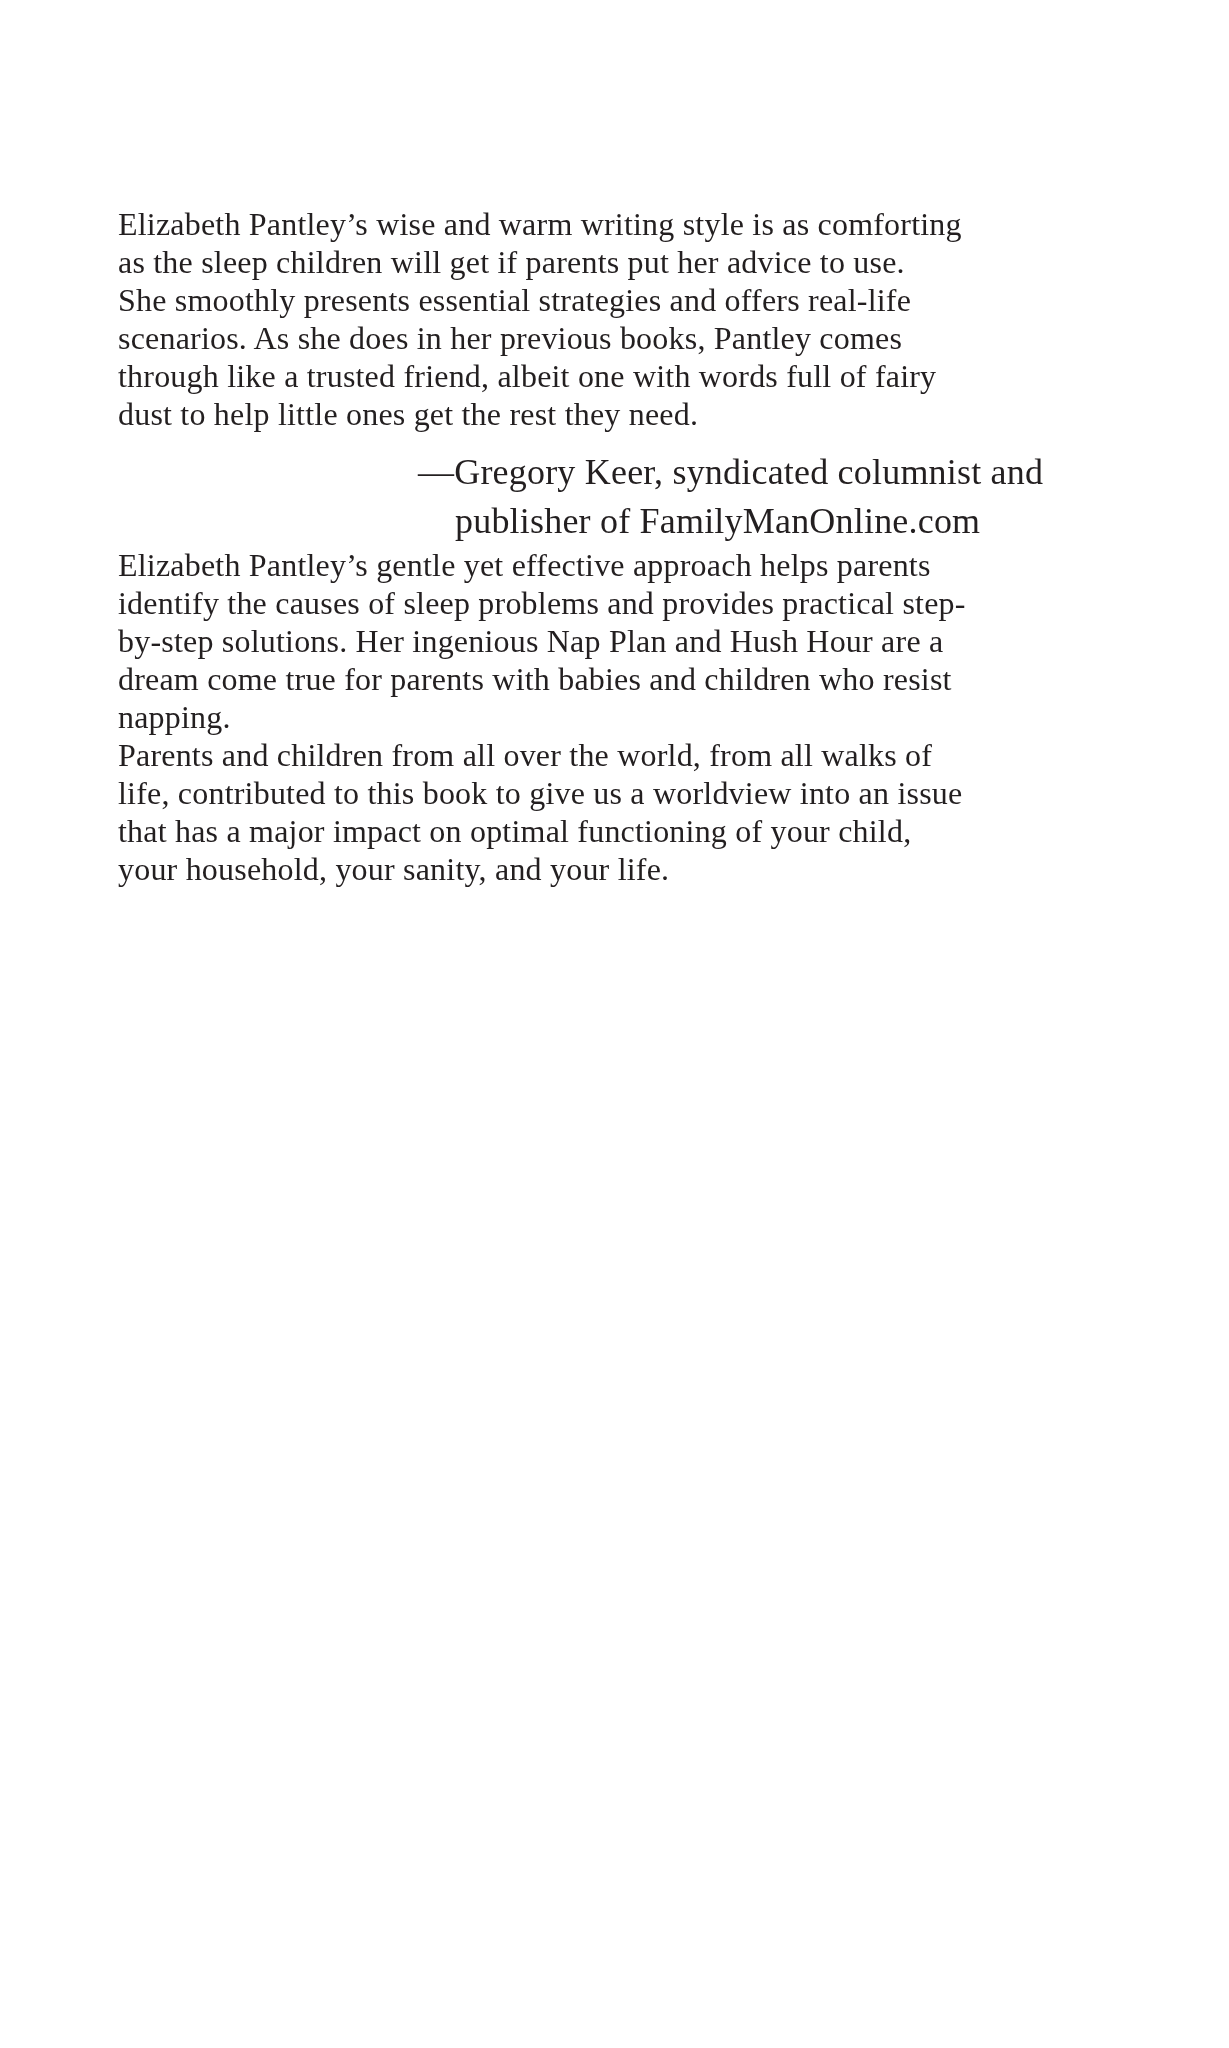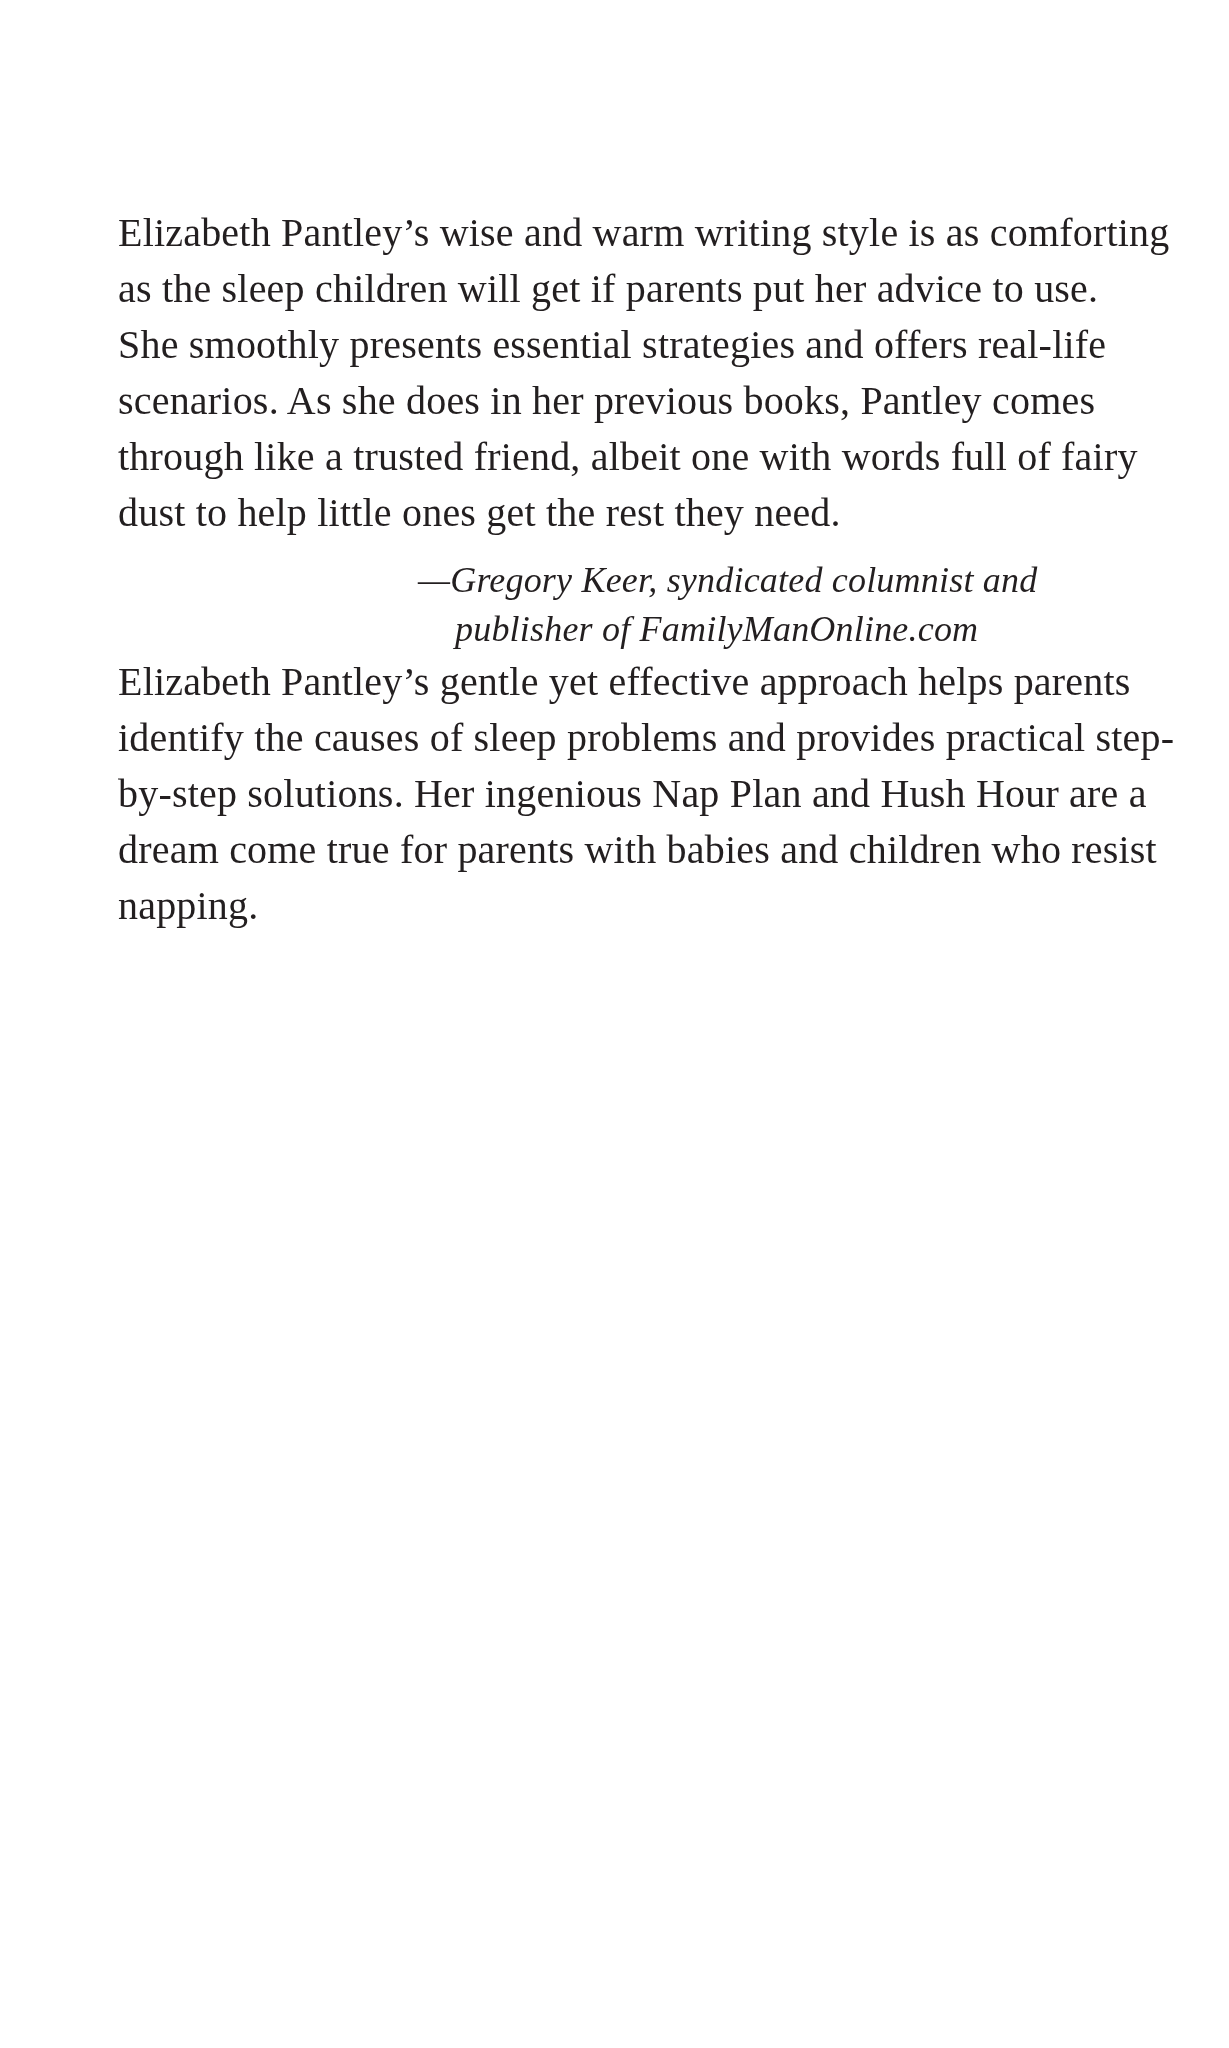--- a/index.html
+++ b/index.html
@@ -19,30 +19,29 @@
     font-family: "Liberation Serif", "DejaVu Serif", serif;
     color: #231f20;
   }
   .quote-block {
     margin: 0;
   }
   .quote-block + .quote-block {
   }
   .quote-text {
     margin: 0;
-    font-size: 40px;
-    line-height: 56px;
+    font-size: 32px;
+    line-height: 38px;
     white-space: pre;
     letter-spacing: 0.2px;
   }
   .attribution {
     margin: 15px 0 0 0;
     font-size: 36px;
     line-height: 49px;
-    font-style: italic;
     white-space: pre;
     padding-left: 337px;
     text-indent: -37px;
     letter-spacing: 0.2px;
   }
 </style>
 </head>
 <body>
 
 <div class="page" style="background: rgb(255, 255, 255); color: rgb(35, 31, 32);">
@@ -60,15 +59,19 @@
 
   <section class="quote-block">
     <p class="quote-text">Elizabeth Pantley’s gentle yet effective approach helps parents
 identify the causes of sleep problems and provides practical step-
 by-step solutions. Her ingenious Nap Plan and Hush Hour are a
 dream come true for parents with babies and children who resist
 napping.</p>
   </section>
 
   <section class="quote-block">
+    <p class="quote-text">Parents and children from all over the world, from all walks of
+life, contributed to this book to give us a worldview into an issue
+that has a major impact on optimal functioning of your child,
+your household, your sanity, and your life.</p>
   </section>
 
 </div>
 
 </body></html>

